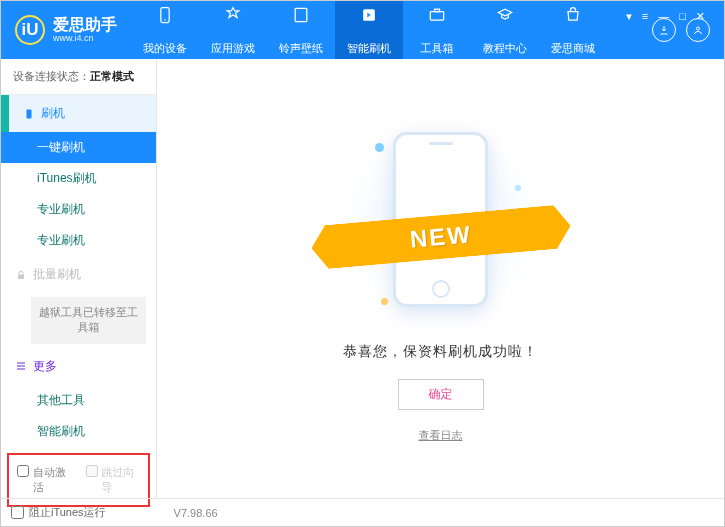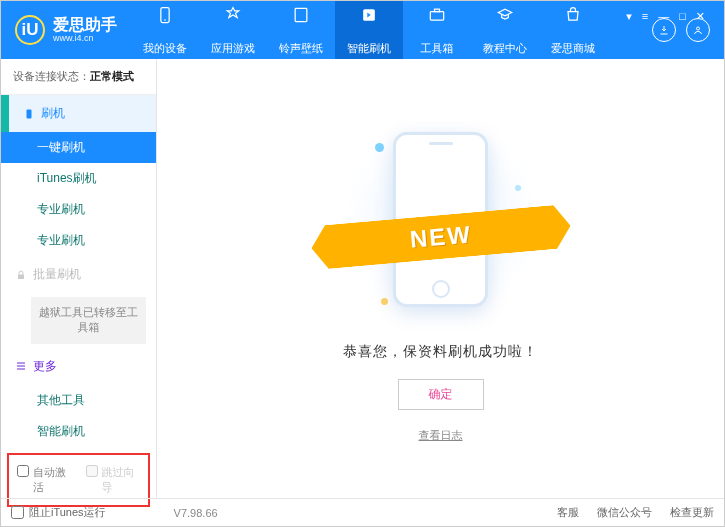--- a/index.html
+++ b/index.html
@@ -200,19 +200,14 @@
       <span class="log-link">查看日志</span>
     </div>
   </div>
 
   <div class="footer">
     <label class="left">
         <input type="checkbox" style="">
         <span>阻止iTunes运行</span>
       </label>
     <span class="ver">V7.98.66</span>
-    <div class="right">
-      <span>客服</span>
-      <span>微信公众号</span>
-      <span>检查更新</span>
-    </div>
   </div>
 </div>
 
 </body></html>

